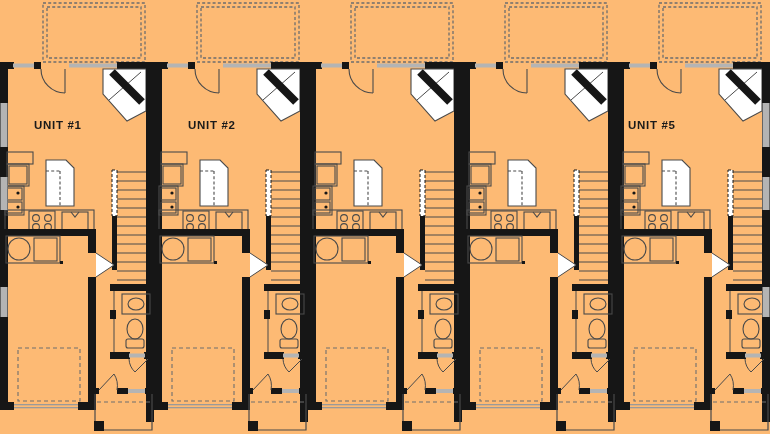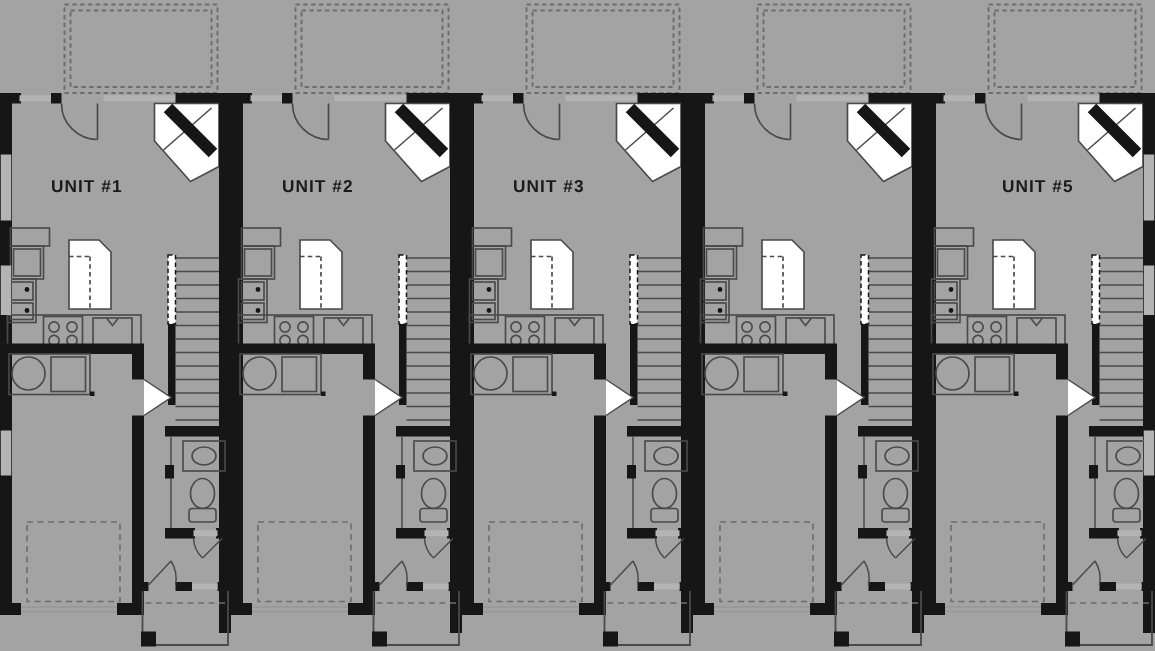--- a/index.html
+++ b/index.html
@@ -1,16 +1,16 @@
 <!DOCTYPE html>
 <html><head>
 <meta charset="utf-8">
 <style>
   html,body{margin:0;padding:0;background:#fff;}
-  .stage{position:relative;width:770px;height:434px;background:#a3a3a3;overflow:hidden;
+  .stage{position:relative;width:770px;height:434px;background:#fdba74;overflow:hidden;
          font-family:"Liberation Sans",sans-serif;}
   .stage svg{position:absolute;left:0;top:0;}
   .unit-label{position:absolute;top:119px;width:96px;height:14px;
               font:700 11.5px "Liberation Sans",sans-serif;letter-spacing:.7px;
               color:#1a1a1a;white-space:nowrap;}
 </style>
 </head>
 <body>
 
 <div class="stage">
@@ -174,16 +174,15 @@
     <rect x="0.5" y="177" width="7" height="33"></rect>
     <rect x="0.5" y="287" width="7" height="30"></rect>
     <rect x="762.5" y="103" width="7" height="44"></rect>
     <rect x="762.5" y="177" width="7" height="33"></rect>
     <rect x="762.5" y="287" width="7" height="30"></rect>
   </g>
 </svg>
 
 <div class="unit-label" style="left:34px">UNIT #1</div>
 <div class="unit-label" style="left:188px">UNIT #2</div>
-<div class="unit-label" style="left:342px">UNIT #3</div>
-<div class="unit-label" style="left:668px">UNIT #5</div>
+<div class="unit-label" style="left:628px">UNIT #5</div>
 
 </div>
 
 </body></html>

